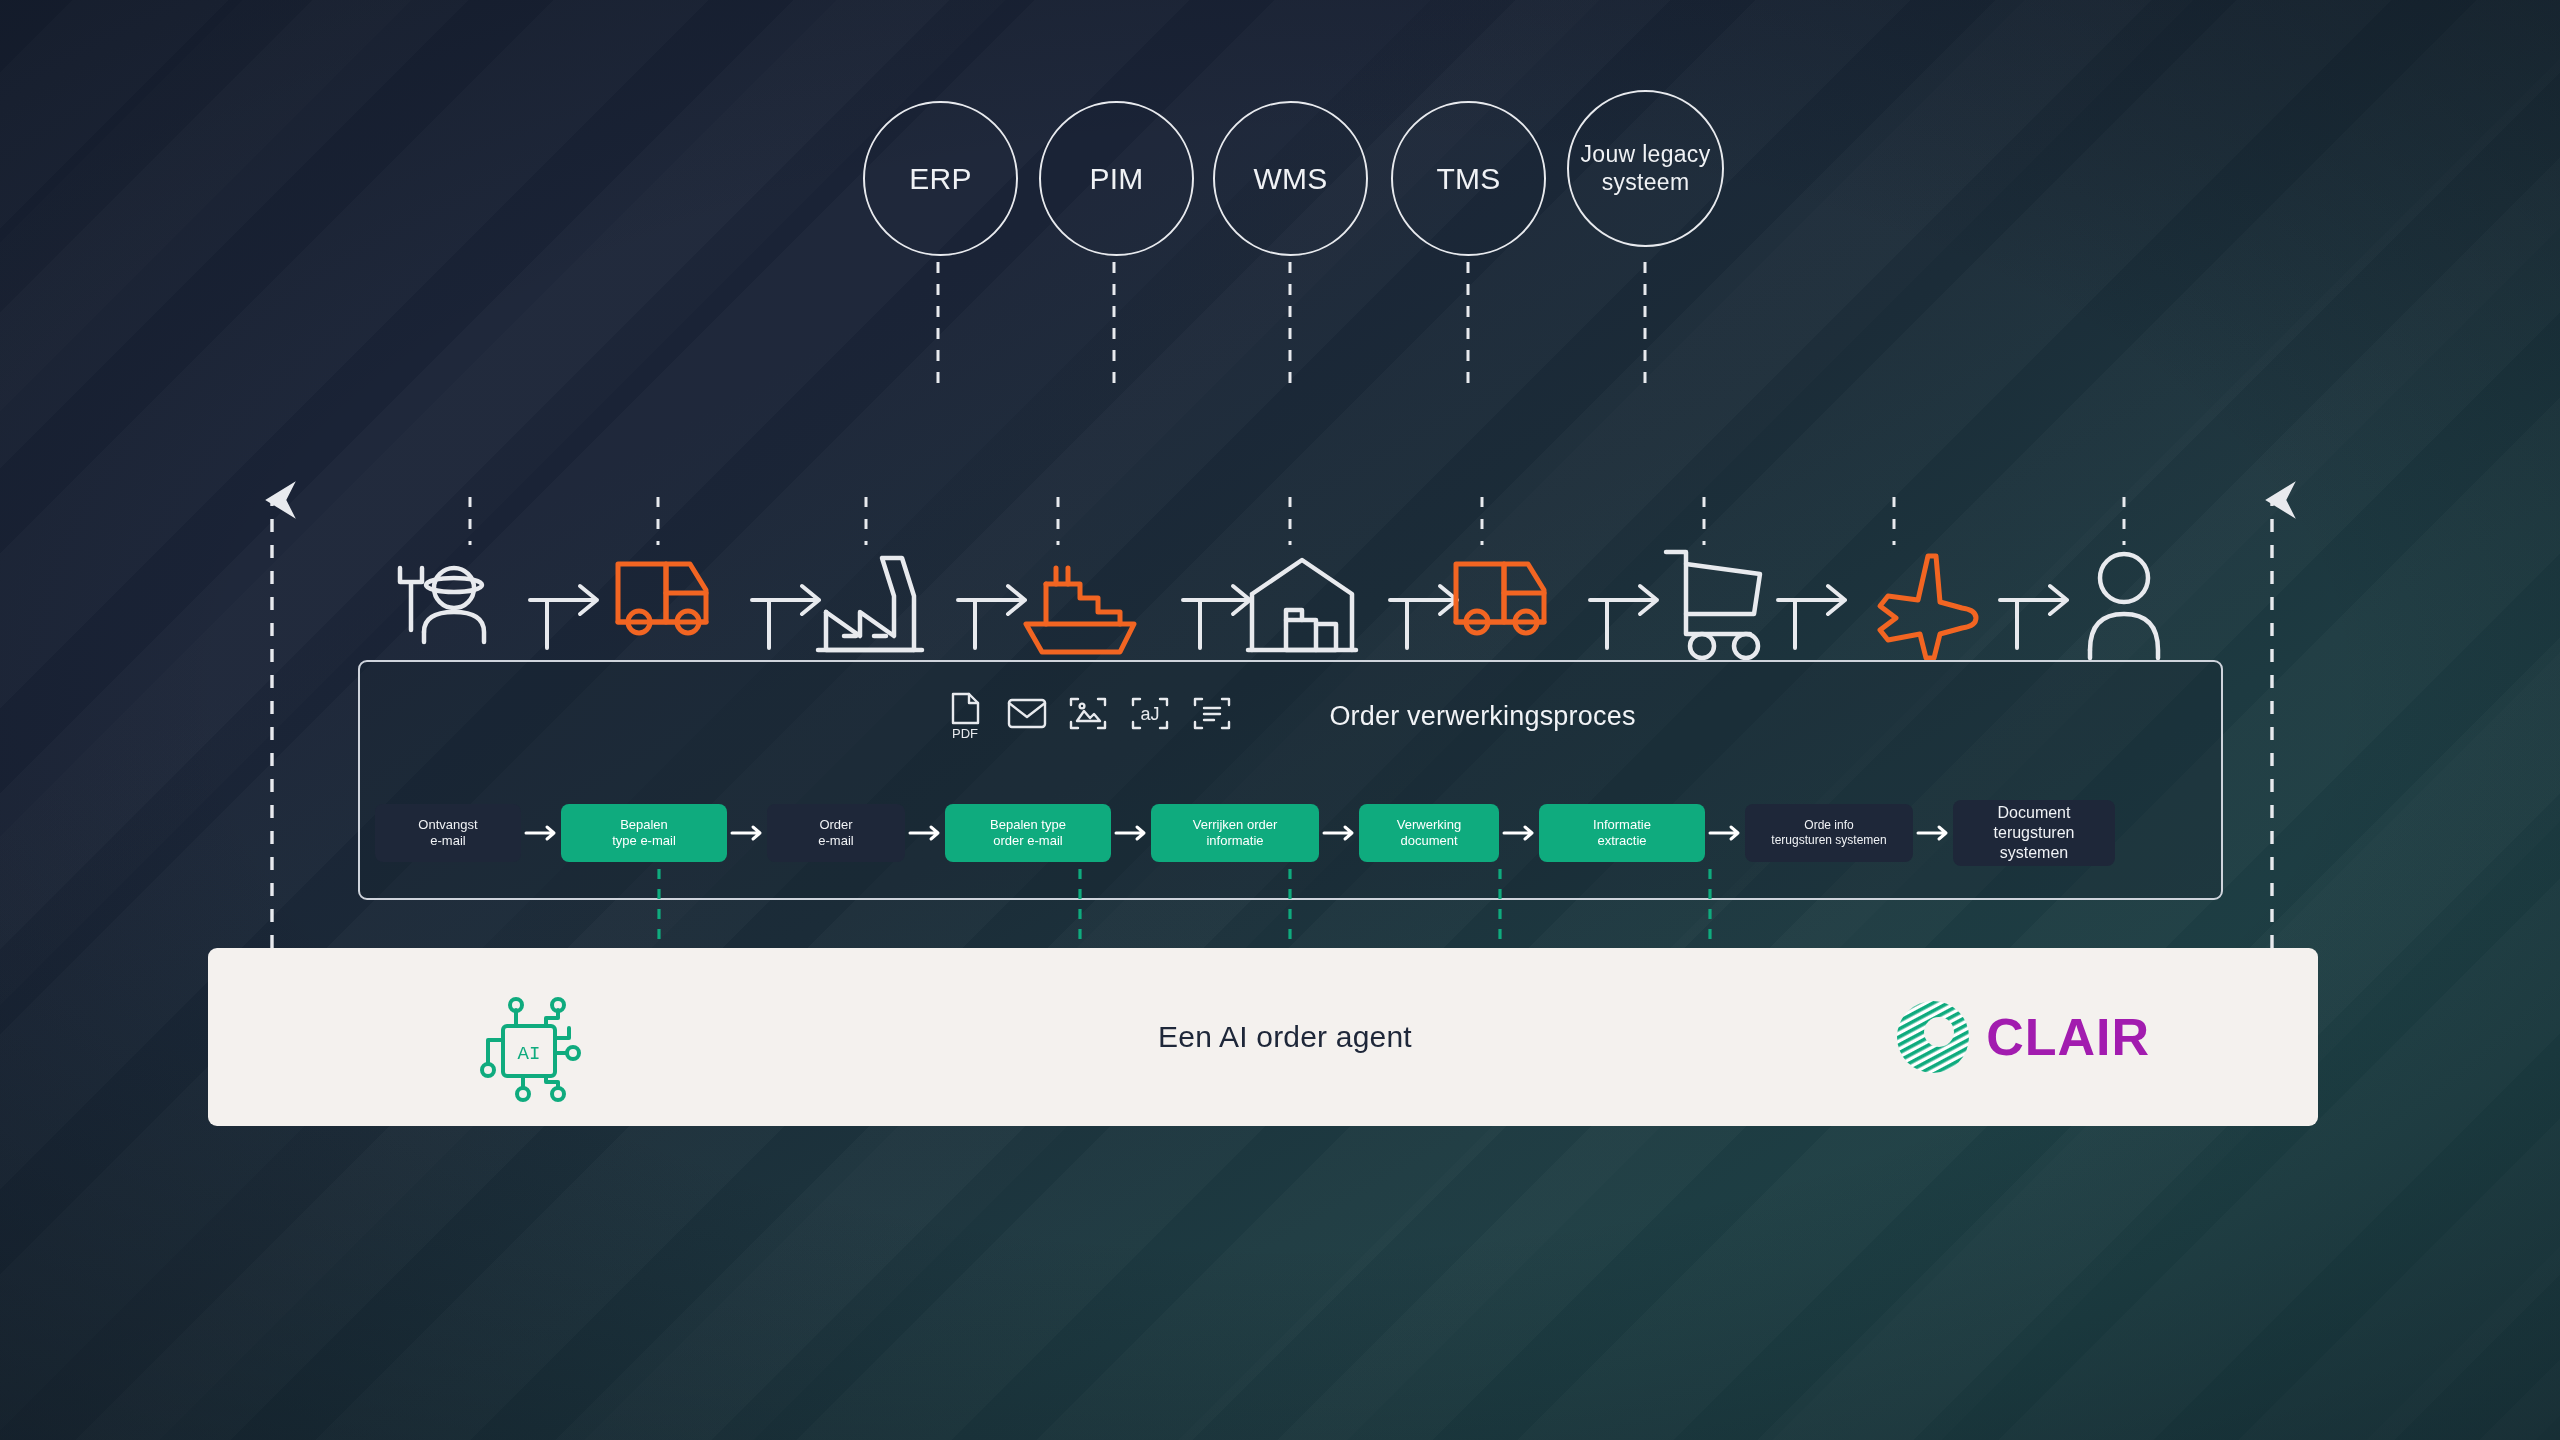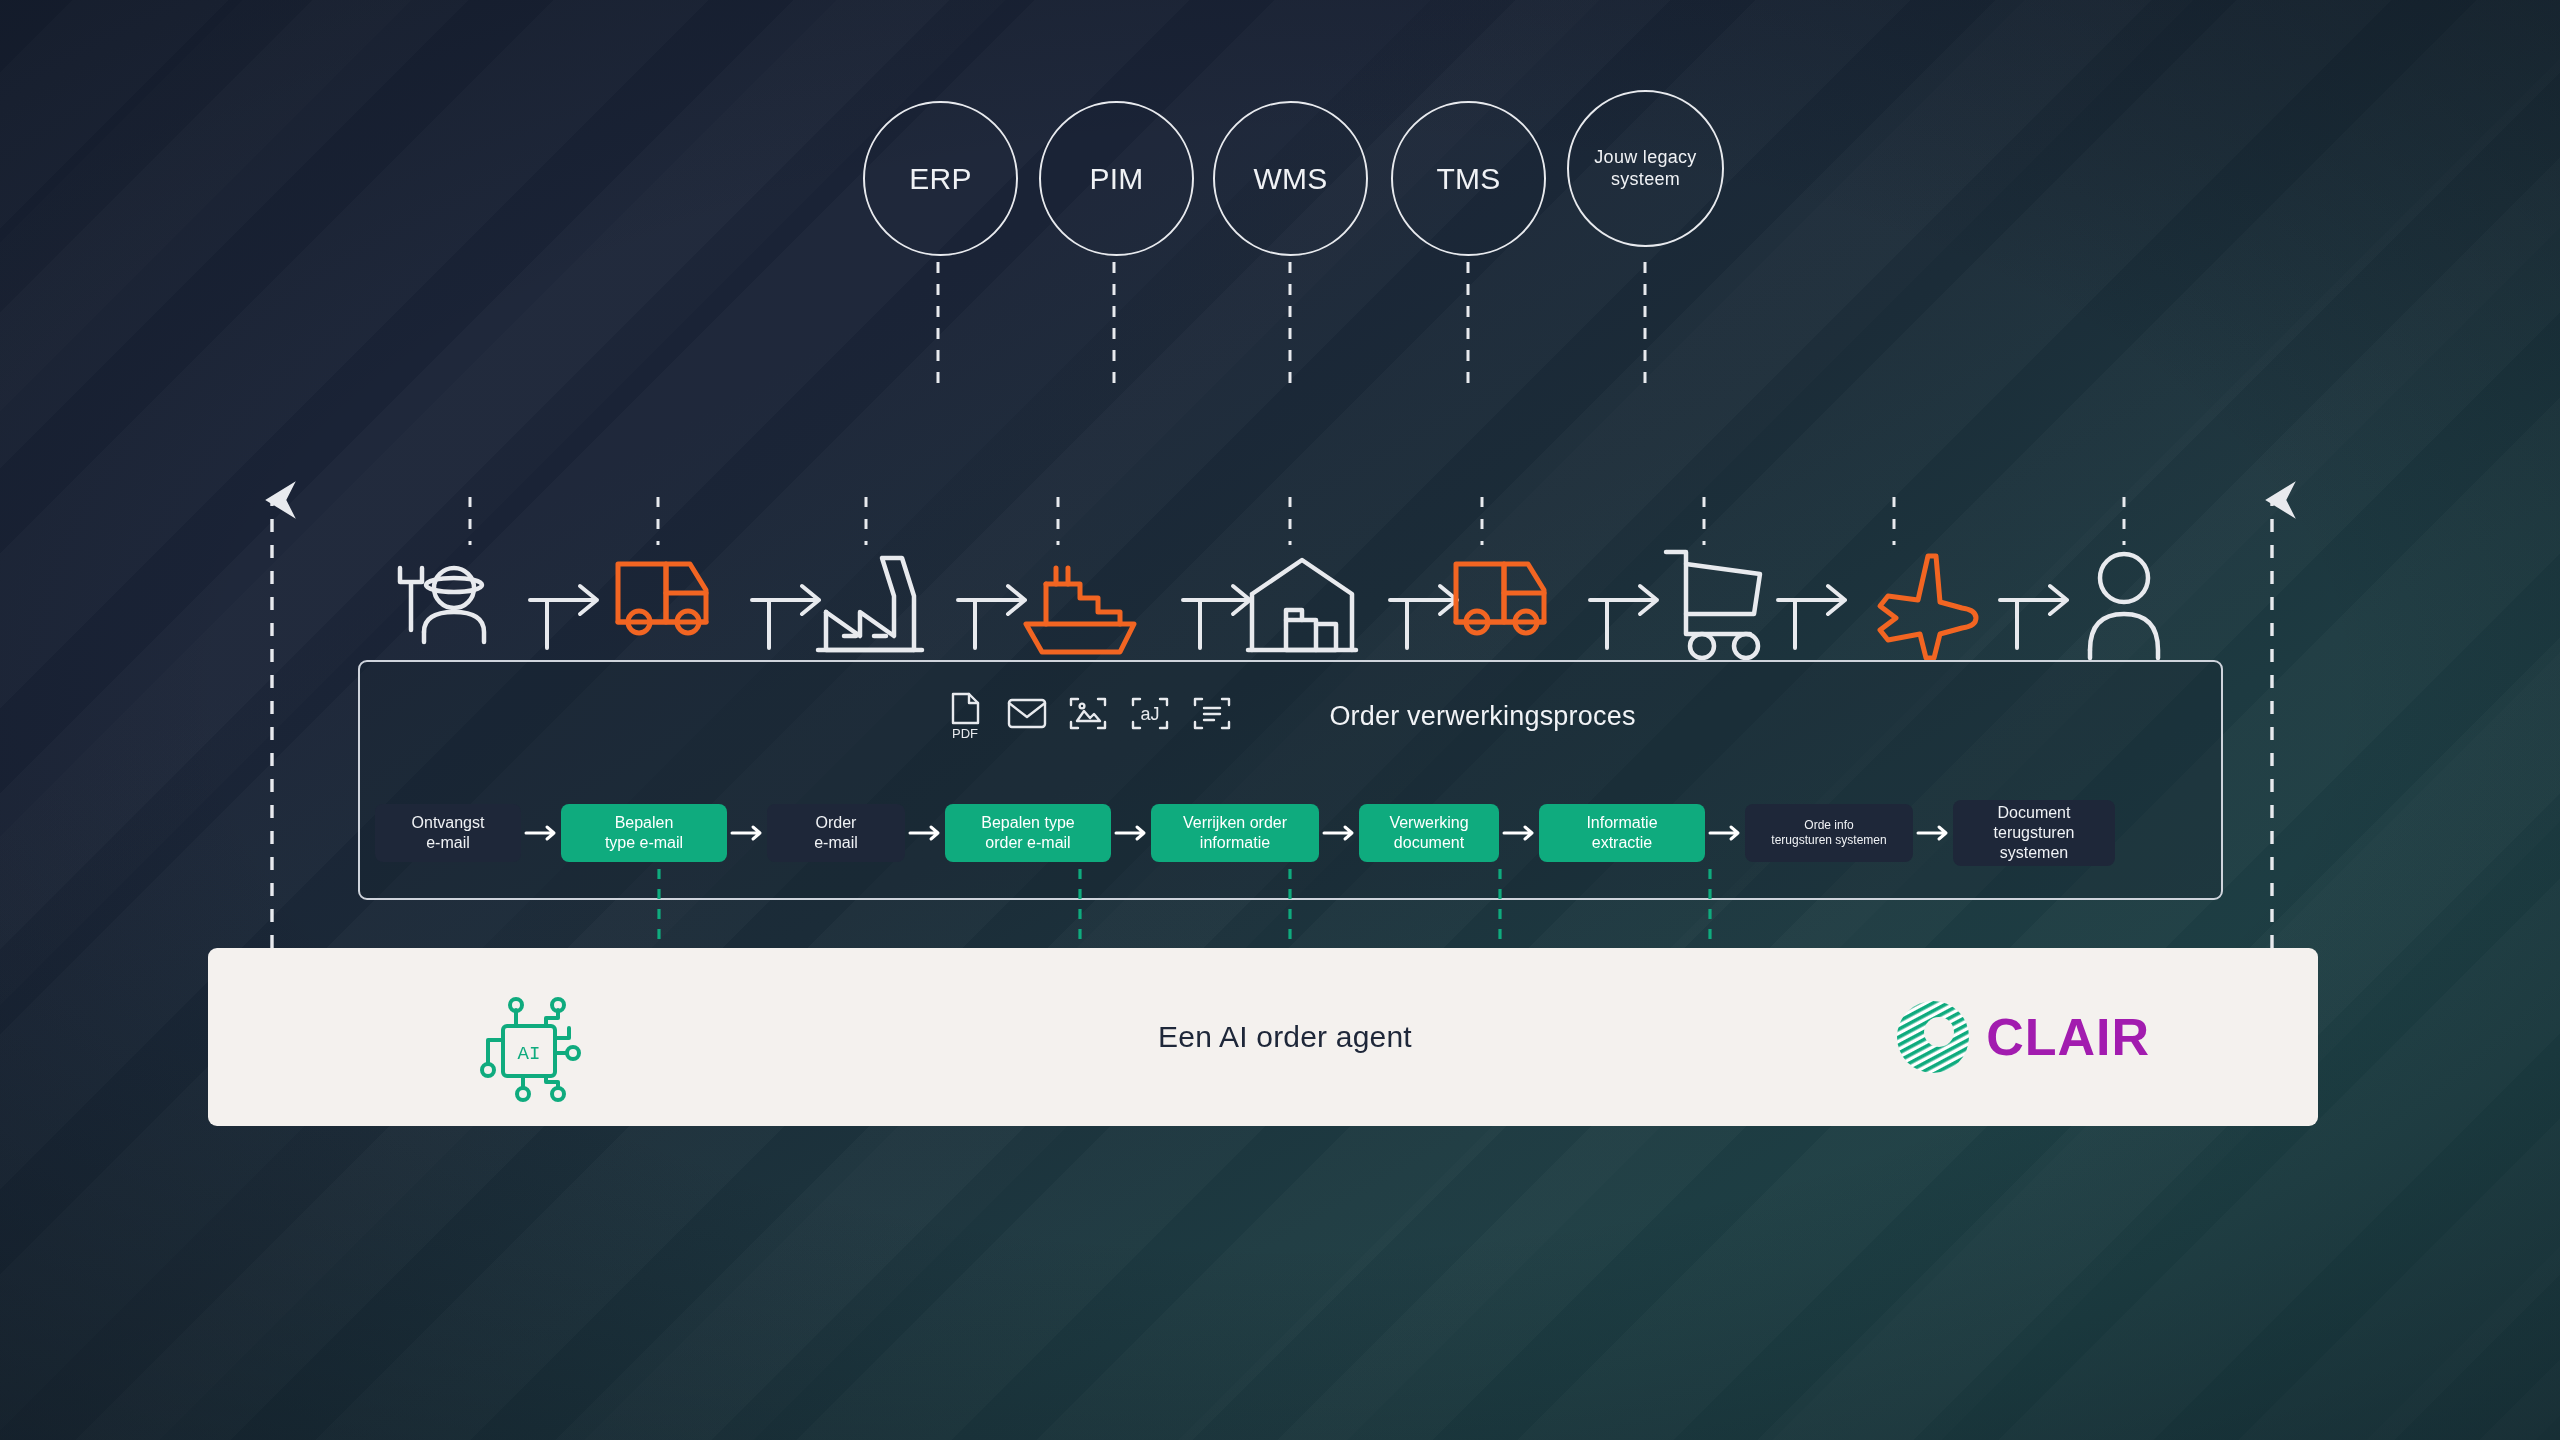--- a/index.html
+++ b/index.html
@@ -94,21 +94,21 @@
     position: absolute;
     left: 375px; top: 797px;
     width: 1830px; height: 72px;
     display: flex; align-items: center;
   }
   .flow-box {
     height: 58px;
     border-radius: 8px;
     display: flex; align-items: center; justify-content: center;
     text-align: center;
-    font-size: 16px;
+    font-size: 13px;
     line-height: 1.25;
     padding: 4px 8px;
   }
   .flow-box.dark { background: #1e2739; color: #f0f2f5; }
   .flow-box.green { background: #0fab7e; color: #ffffff; }
   .flow-arrow {
     flex: 0 0 auto;
     width: 40px;
     display: flex; align-items: center; justify-content: center;
     color: #ffffff;
@@ -161,21 +161,21 @@
     </div>
     <div class="circle" style="left:1039px; top:101px; width:155px; height:155px;">
       <span>PIM</span>
     </div>
     <div class="circle" style="left:1213px; top:101px; width:155px; height:155px;">
       <span>WMS</span>
     </div>
     <div class="circle" style="left:1391px; top:101px; width:155px; height:155px;">
       <span>TMS</span>
     </div>
-    <div class="circle" style="left:1567px; top:90px; width:157px; height:157px; font-size:18px;">
+    <div class="circle" style="left:1567px; top:90px; width:157px; height:157px; font-size:23px;">
       <span>Jouw legacy systeem</span>
     </div>
   </div>
 
 
   <svg class="layer" width="2560" height="1440">
     <defs>
       <marker id="arrowUp" markerWidth="12" markerHeight="12" refX="6" refY="2" orient="auto">
         <path d="M6 0 L11.5 9 L6 6.2 L0.5 9 Z" fill="#e8eaee"></path>
       </marker>

